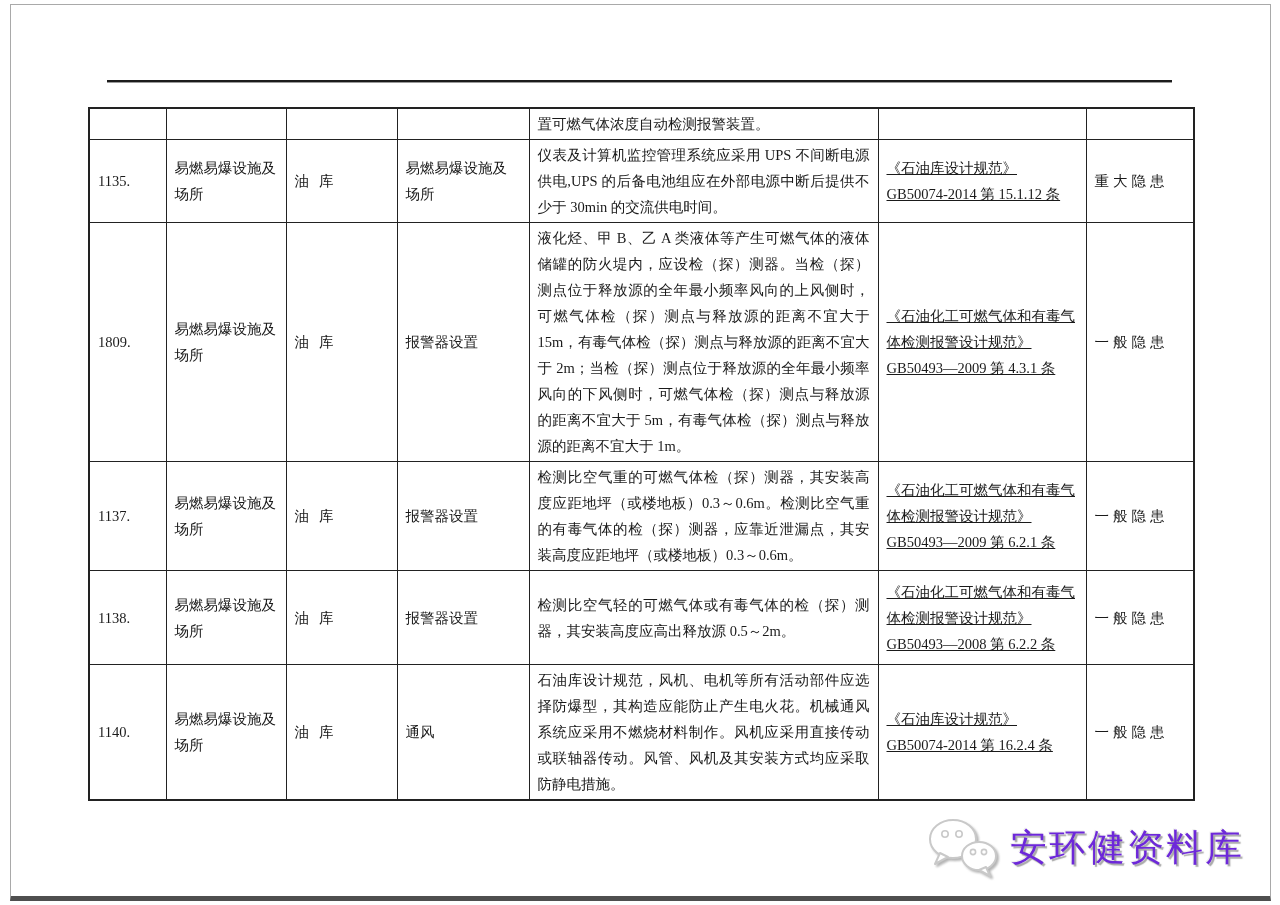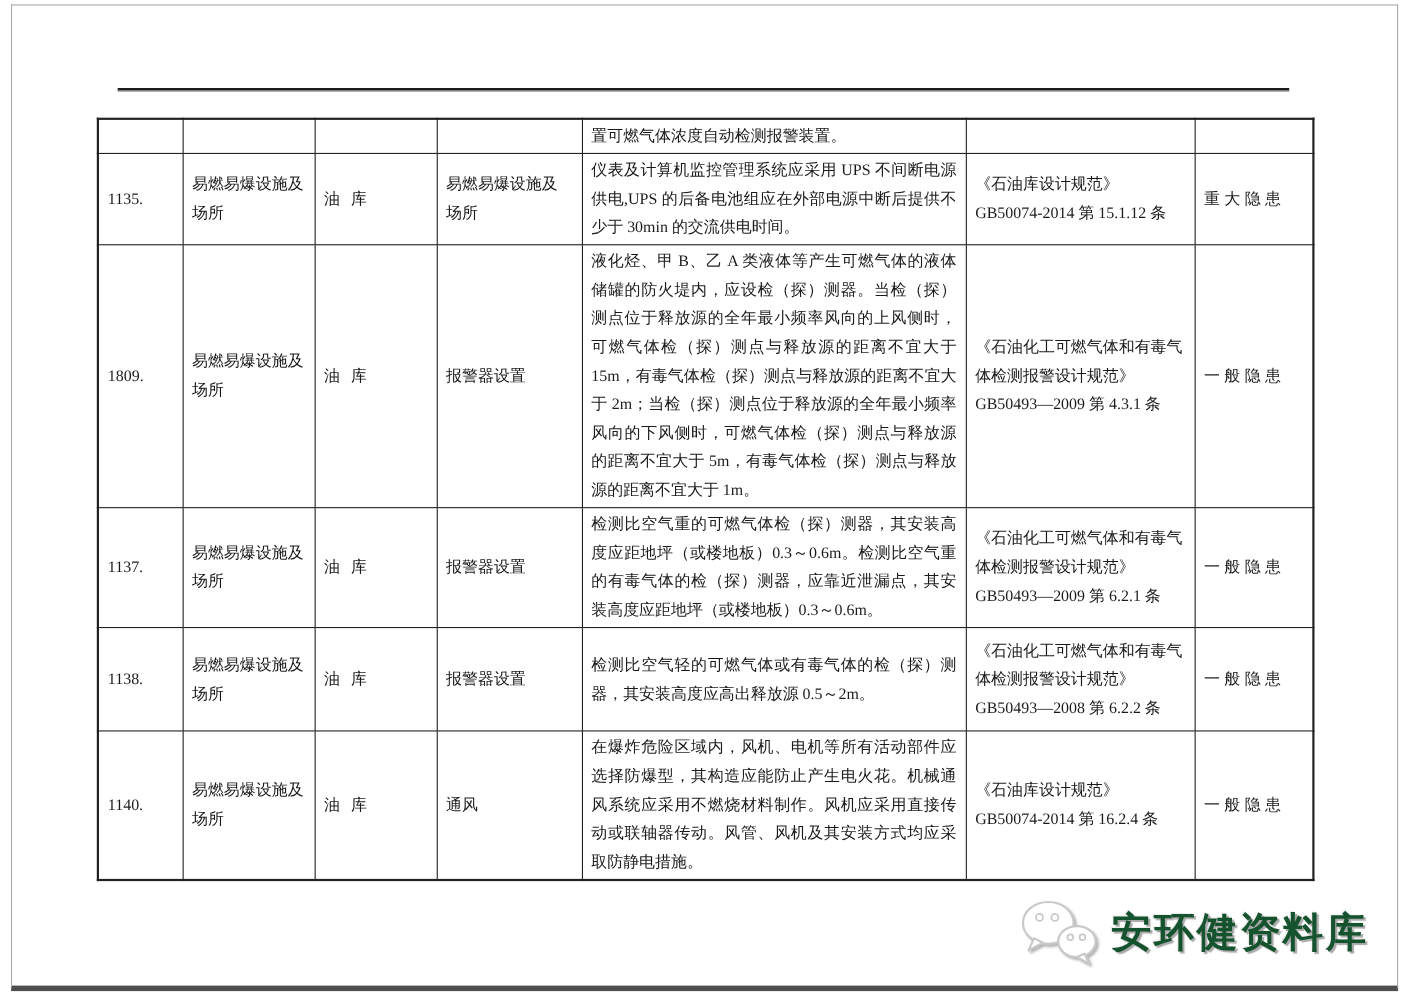--- a/index.html
+++ b/index.html
@@ -41,38 +41,38 @@
     vertical-align:middle;
     padding:2px 8px;
     box-sizing:border-box;
     overflow:hidden;
   }
   td.c-no{text-align:left;padding:2px 4px;}
   td.c-cat{padding:2px 16px 2px 8px;}
   td.c-loc{letter-spacing:10px;}
   td.c-item{padding:2px 6px;}
   td.c-desc{text-align:justify;padding:2px 9px;}
-  td.c-basis{padding:2px 10px;line-height:25px;}
+  td.c-basis{padding:2px 10px;line-height:25px;text-decoration:underline;}
   td.c-level{text-align:left;letter-spacing:4px;padding:2px 4px;}
   .watermark{
     position:absolute;
     top:816px;right:36px;
     height:64px;
     display:flex;
     align-items:center;
     gap:8px;
   }
   .wm-icon{
     filter:drop-shadow(2px 2px 1px rgba(120,120,120,0.55));
   }
   .wm-text{
     font-size:37px;
-    font-weight:bold;
+    font-weight:normal;
     letter-spacing:2px;
-    color:#14532d;
+    color:#6d28d9;
     text-shadow:2px 2px 1px rgba(110,110,110,0.6), -1px -1px 0 rgba(235,235,235,0.9);
     white-space:nowrap;
   }
 </style>
 </head>
 <body>
 
 <div class="page-frame"></div>
 <div class="header-rule"></div>
 
@@ -130,21 +130,21 @@
       <td class="c-item">报警器设置</td>
       <td class="c-desc">检测比空气轻的可燃气体或有毒气体的检（探）测器，其安装高度应高出释放源 0.5～2m。</td>
       <td class="c-basis">《石油化工可燃气体和有毒气体检测报警设计规范》GB50493—2008 第 6.2.2 条</td>
       <td class="c-level">一般隐患</td>
     </tr>
     <tr style="height:117px">
       <td class="c-no">1140.</td>
       <td class="c-cat">易燃易爆设施及场所</td>
       <td class="c-loc">油库</td>
       <td class="c-item">通风</td>
-      <td class="c-desc">在爆炸危险区域内，风机、电机等所有活动部件应选择防爆型，其构造应能防止产生电火花。机械通风系统应采用不燃烧材料制作。风机应采用直接传动或联轴器传动。风管、风机及其安装方式均应采取防静电措施。</td>
+      <td class="c-desc">石油库设计规范，风机、电机等所有活动部件应选择防爆型，其构造应能防止产生电火花。机械通风系统应采用不燃烧材料制作。风机应采用直接传动或联轴器传动。风管、风机及其安装方式均应采取防静电措施。</td>
       <td class="c-basis">《石油库设计规范》GB50074-2014 第 16.2.4 条</td>
       <td class="c-level">一般隐患</td>
     </tr>
   </tbody>
 </table>
 
 <div class="watermark">
   <svg class="wm-icon" width="76" height="62" viewBox="0 0 76 62">
     <g fill="#ffffff" stroke="#c9c9c9" stroke-width="2">
       <ellipse cx="27" cy="22" rx="23" ry="19"></ellipse>

